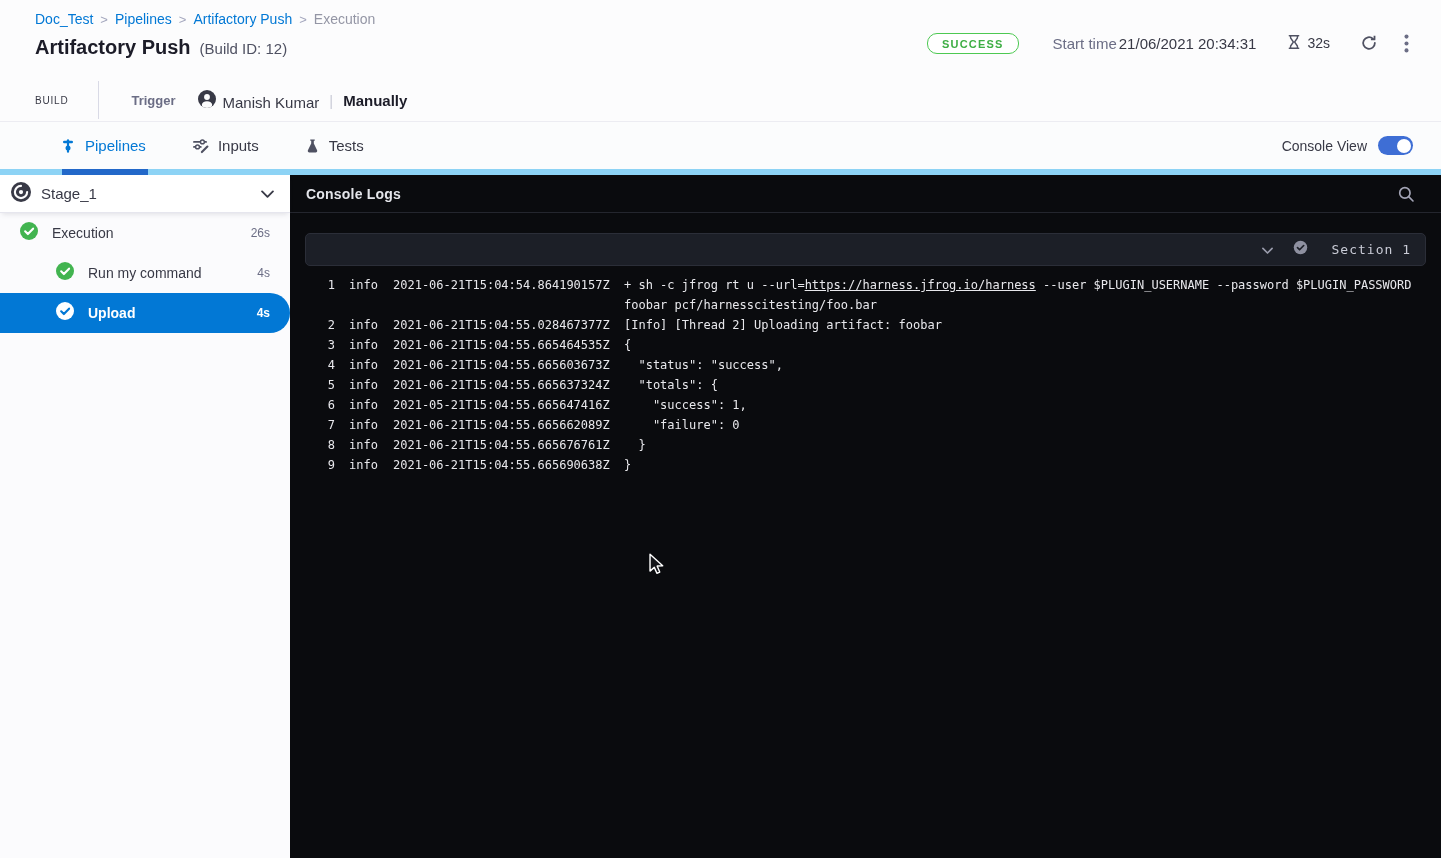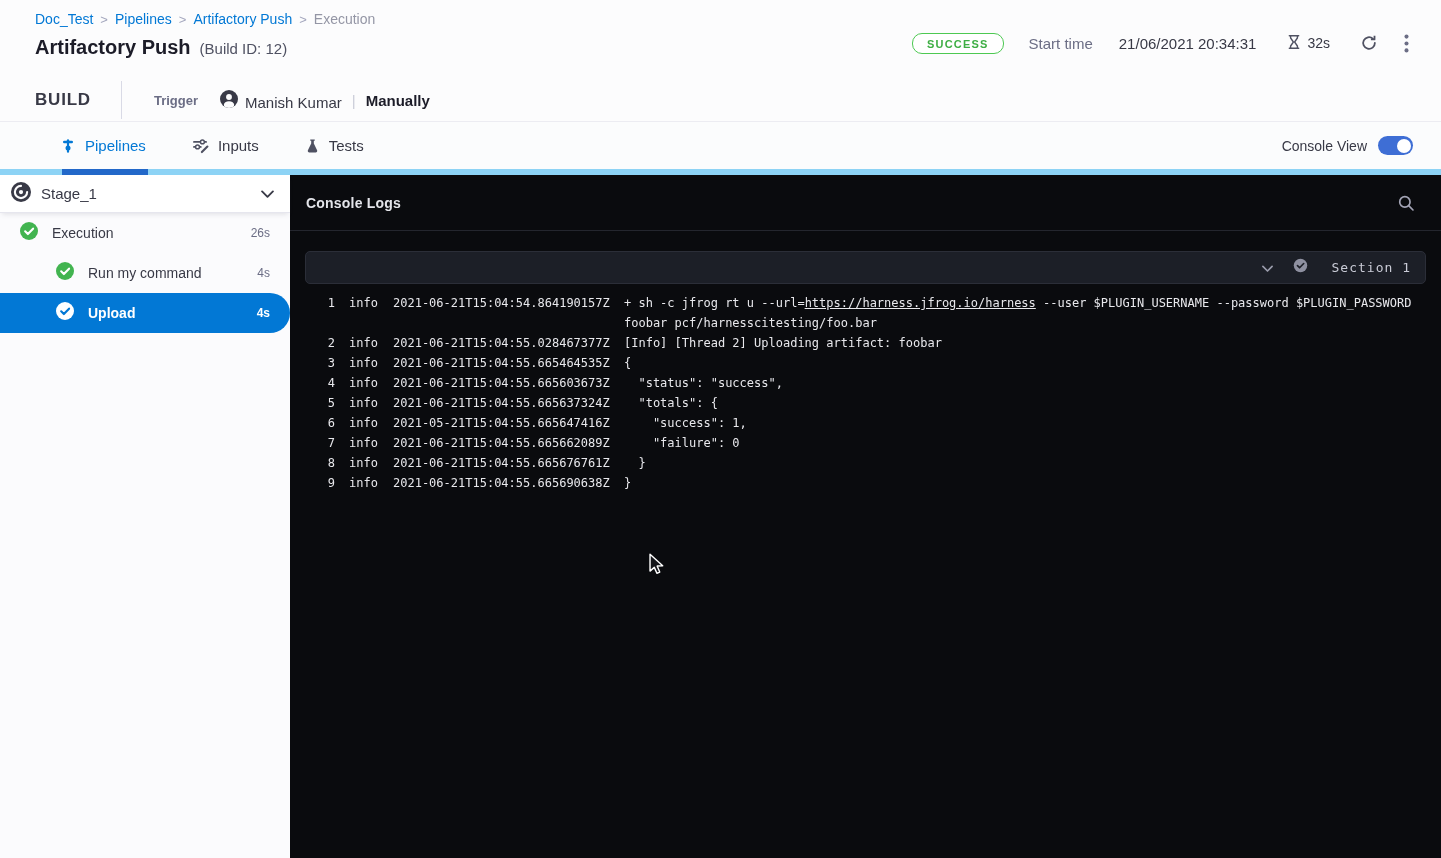--- a/index.html
+++ b/index.html
@@ -12,30 +12,30 @@
   .breadcrumb { display:flex; align-items:center; gap:7px; font-size:14px; height:18px; }
   .breadcrumb a { color:#0278d5; text-decoration:none; cursor:pointer; }
   .crumb-sep { color:#a3a6bd; font-size:13px; }
   .crumb-current { color:#9496a5; }
   .title-row { display:flex; align-items:baseline; margin-top:8px; height:28px; }
   .page-title { font-size:20px; font-weight:bold; color:#1c1c28; }
   .build-id { font-size:15px; color:#4f5162; margin-left:9px; }
   .header-right { position:absolute; top:29px; right:28px; display:flex; align-items:center; height:28px; }
   .status-badge { border:1.6px solid #4dc952; color:#3eae44; font-size:11px; font-weight:bold;
     letter-spacing:1.2px; border-radius:10px; padding:4px 14px 3px; background:#fff; }
-  .start-time { display:flex; align-items:flex-end; gap:26px; margin-left:25px; font-size:15px; }
+  .start-time { display:flex; align-items:flex-end; gap:2px; margin-left:34px; font-size:15px; }
   .start-time .lbl { color:#6b6d85; }
   .start-time .val { color:#383946; }
   .duration-wrap { display:flex; align-items:center; gap:5px; margin-left:30px; color:#383946; font-size:14px; }
   .iconbtn { background:none; border:none; cursor:pointer; display:flex; align-items:center;
     justify-content:center; padding:4px; }
   .refresh-btn { margin-left:26px; }
   .kebab-btn { margin-left:18px; }
   .build-row { display:flex; align-items:center; margin-top:15px; height:42px; }
-  .build-label { font-size:17px; font-weight:bold; color:#383946; letter-spacing:0.8px; }
+  .build-label { font-size:10px; font-weight:normal; color:#383946; letter-spacing:0.8px; }
   .vdivider { width:1px; height:38px; background:#d9dae6; margin:0 32px 0 30px; }
   .trigger-label { font-size:13px; font-weight:bold; color:#6b6d85; }
   .trigger-user { display:flex; align-items:flex-end; gap:7px; margin-left:22px; font-size:15px; color:#383946; }
   .pipe-sep { color:#caccd8; margin:0 10px; font-size:15px; }
   .trigger-type { font-size:15px; font-weight:bold; color:#1c1c28; }
 
   
   .tabbar { background:#fbfcfd; height:47px; display:flex; align-items:center; padding:0 28px 0 60px; }
   .tab { display:flex; align-items:center; gap:9px; font-size:15px; color:#383946;
     margin-right:46px; cursor:pointer; height:100%; }
@@ -67,21 +67,21 @@
   .step .cc-bg { fill:#42b450; }
   .step .cc-check { stroke:#fff; }
   .step.selected { background:#0278d5; border-radius:0 20px 20px 0; }
   .step.selected .step-label { color:#fff; font-weight:bold; }
   .step.selected .step-duration { color:#fff; font-weight:bold; }
   .step.selected .cc-bg { fill:#fff; }
   .step.selected .cc-check { stroke:#0278d5; }
 
   
   .console { flex:1; background:#0a0b0e; display:flex; flex-direction:column; min-width:0; }
-  .console-header { height:56px; display:flex; align-items:center; padding:0 22px 0 16px;
+  .console-header { height:38px; display:flex; align-items:center; padding:0 22px 0 16px;
     border-bottom:1px solid #24262e; }
   .console-title { font-size:14px; font-weight:bold; color:#e4e5ea; letter-spacing:0.2px; }
   .search-btn { margin-left:auto; }
   .section-header { margin:20px 15px 0 15px; height:33px; background:#1c1f27;
     border:1px solid #2b2e38; border-radius:5px; display:flex; align-items:center;
     padding:0 14px; cursor:pointer;justify-content:flex-end; }
   .section-label { font-family:"DejaVu Sans Mono", monospace; font-size:13px; color:#c9cbd6;
     letter-spacing:1px; margin-left:24px; }
   .section-header .check-gray { margin-left:20px; }
   .logs { padding:9px 20px 0 25px; font-family:"DejaVu Sans Mono", monospace; font-size:12px;

